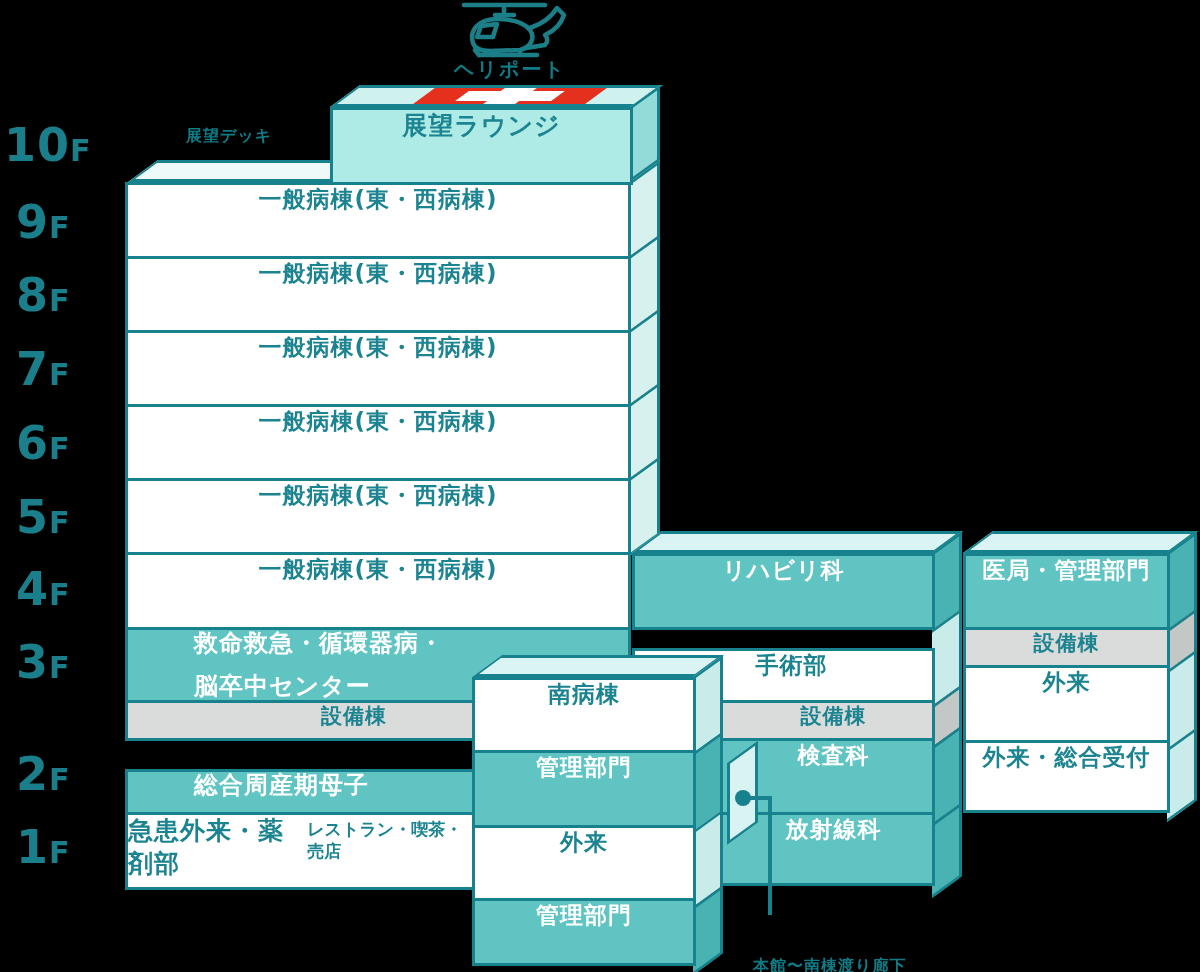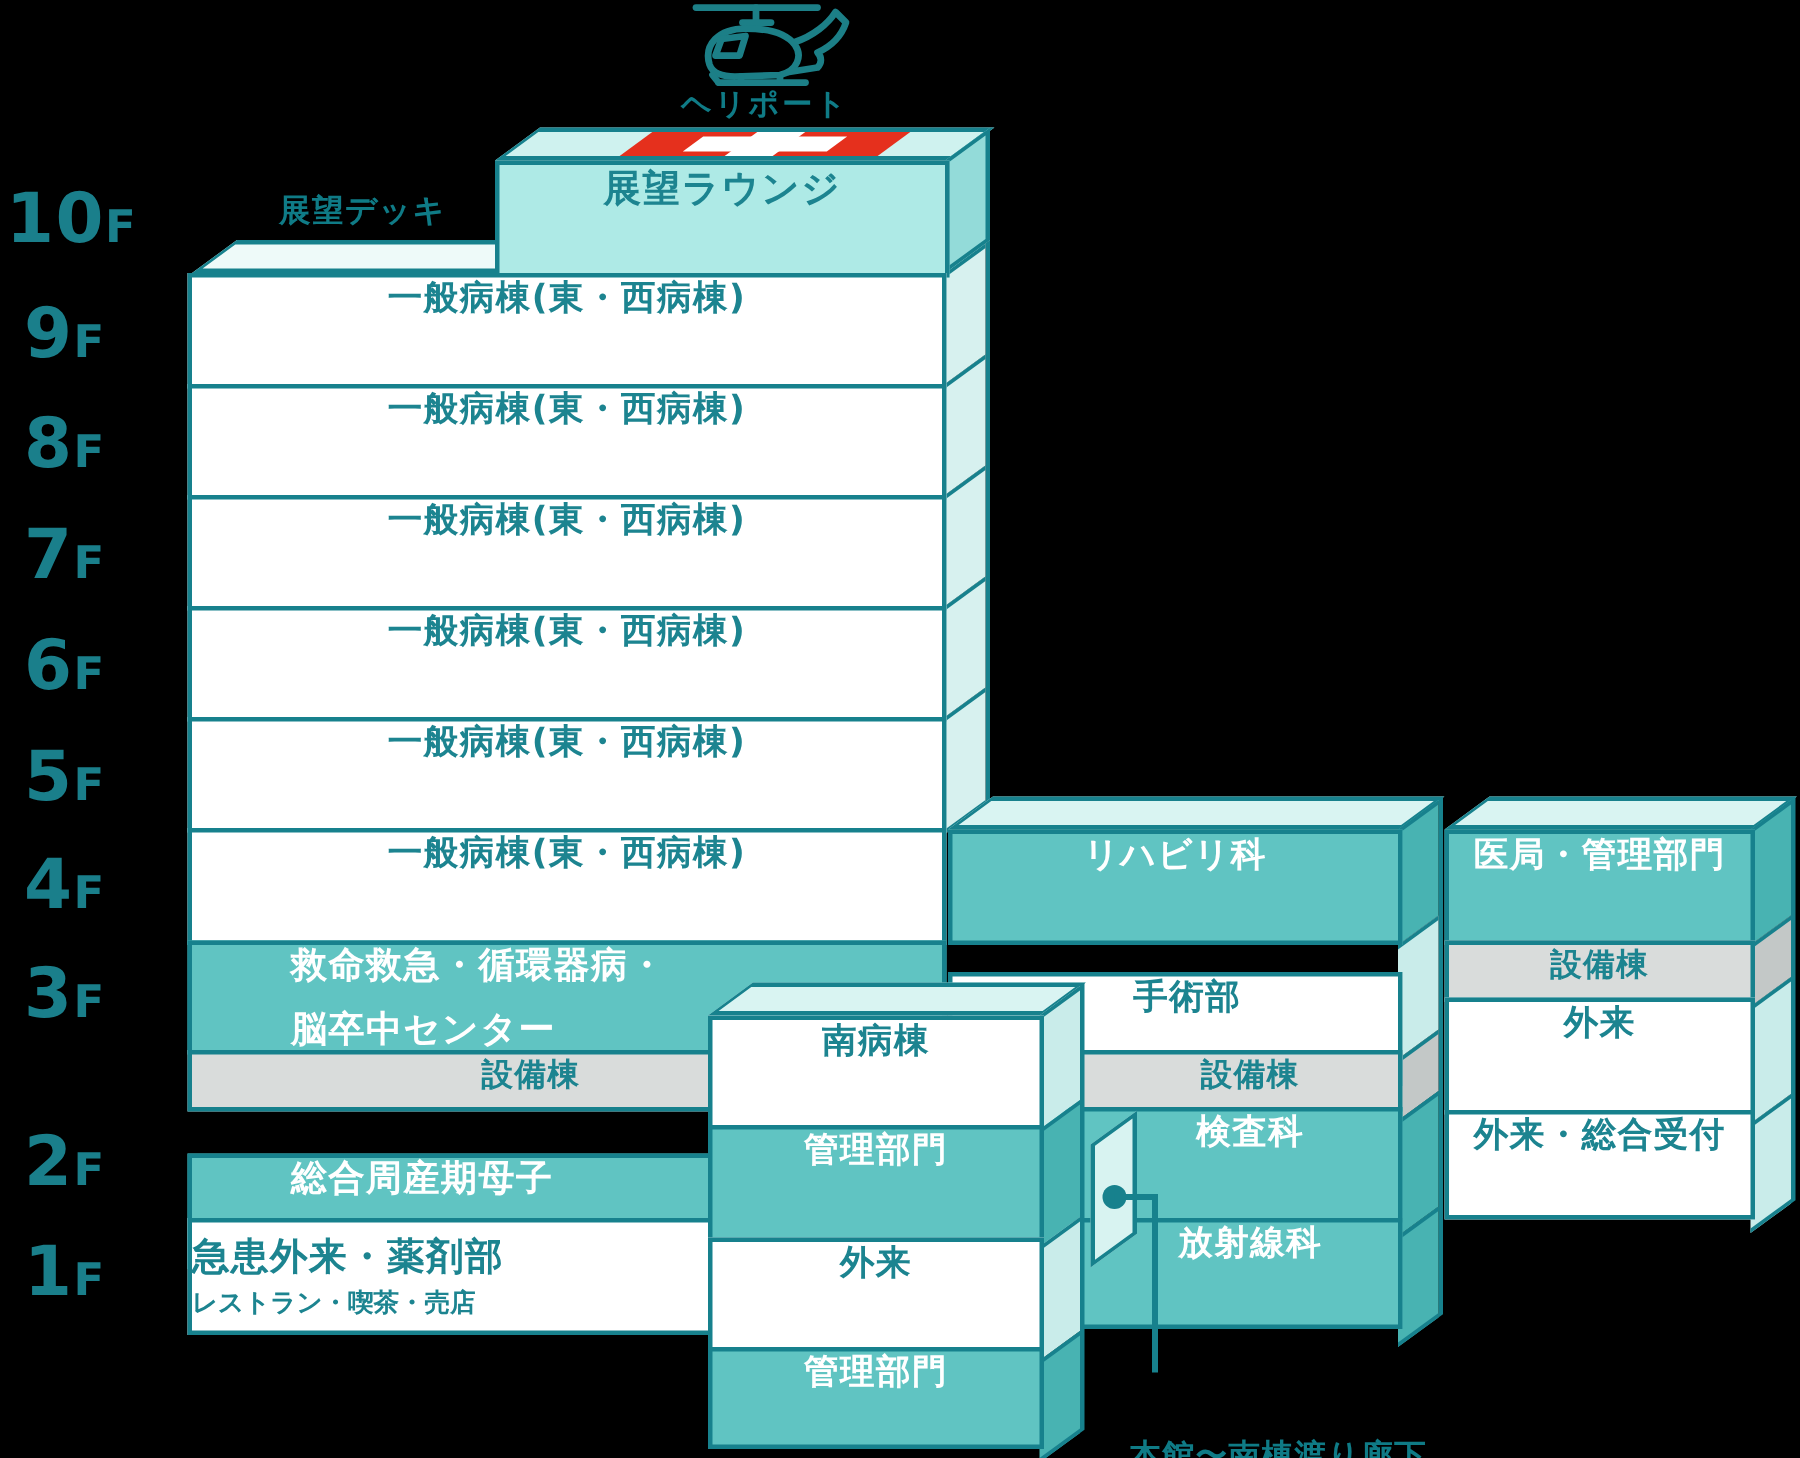--- a/index.html
+++ b/index.html
@@ -26,36 +26,36 @@
   }
   .row{
     position:absolute;box-sizing:border-box;border:3px solid var(--line);
     display:flex;justify-content:center;
     font-size:23px;letter-spacing:1px;line-height:1.3;
   }
   .row.white{background:#fff;color:var(--text-teal);}
   .row.teal{background:var(--teal);color:#fff;}
   .row.gray{background:var(--gray);color:var(--text-teal);font-size:21px;}
   .row.two-line{flex-direction:column;align-items:flex-start;justify-content:center;padding-left:66px;font-size:24px;gap:12px;}
-  .row.col-center{flex-direction:column;}
+  .row.col-center{flex-direction:row;}
   .row .sub{font-size:17px;margin-top:3px;letter-spacing:0;}
   .row .big{font-size:25px;}
   .side{position:absolute;width:30px;box-sizing:border-box;border-right:3px solid var(--line);
     transform:skewY(-36deg);transform-origin:top left;}
   .ss{box-sizing:border-box;border-top:3px solid var(--line);}
   .ss:last-child{border-bottom:3px solid var(--line);}
   .ss.light{background:var(--light-side);}
   .ss.dark{background:var(--teal-side);}
   .ss.gray{background:var(--gray-side);}
   .ss.tower{background:var(--tower-side);}
   .top{position:absolute;height:22px;box-sizing:border-box;border:3px solid var(--line);
     transform:skewX(-53.7deg);transform-origin:left bottom;}
   .flabel{position:absolute;color:var(--label);font-size:46px;line-height:1;letter-spacing:1px;}
   .flabel .suf{font-size:30px;}
-  .anno{position:absolute;color:#0f7b86;font-size:21px;letter-spacing:1px;white-space:nowrap;}
+  .anno{position:absolute;color:#0f7b86;font-size:16px;letter-spacing:1px;white-space:nowrap;}
   .callout{position:absolute;background:var(--line);}
   .dot{position:absolute;width:16px;height:16px;border-radius:50%;background:var(--line);}
   .stripe{position:absolute;left:76px;top:0;width:172px;height:16px;background:var(--red);}
   .cross-h{position:absolute;left:calc(50% - 48px);top:3px;width:96px;height:10px;background:#fff;}
   .cross-v{position:absolute;left:calc(50% - 16px);top:0;width:32px;height:16px;background:#fff;}
   .heli-label{position:absolute;left:440px;top:56px;width:140px;text-align:center;color:#0f7b86;font-size:20px;letter-spacing:2px;}
 </style>
 </head>
 <body>
 

